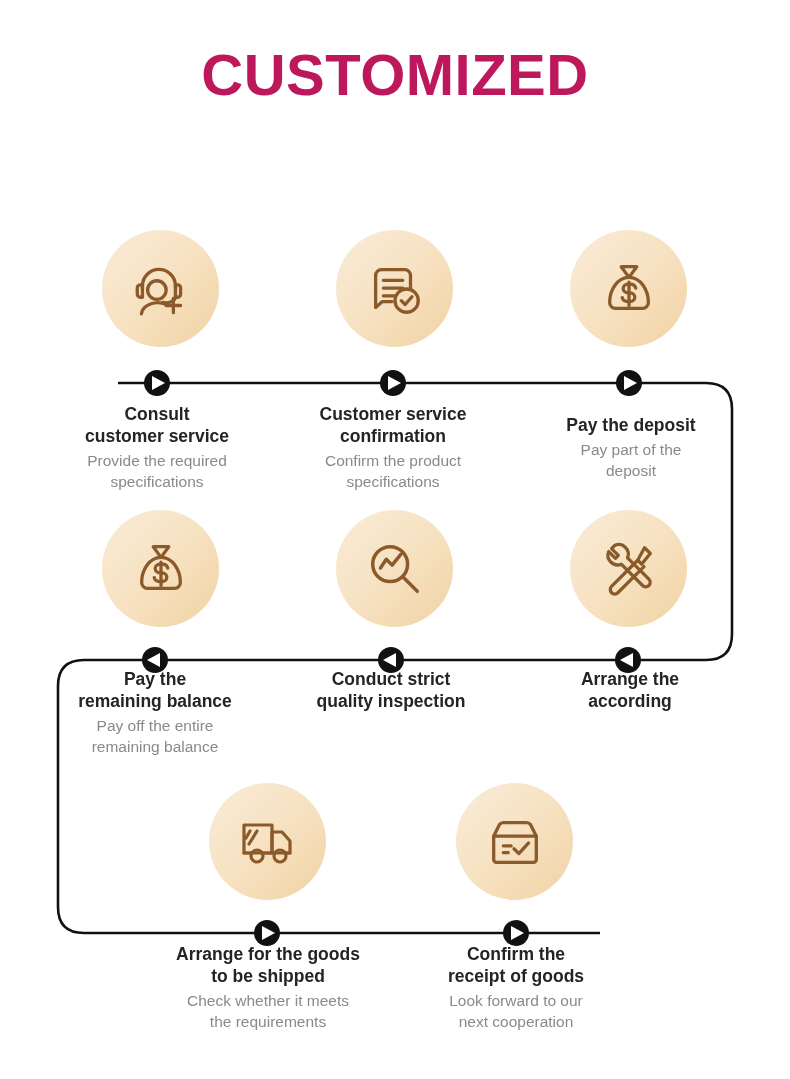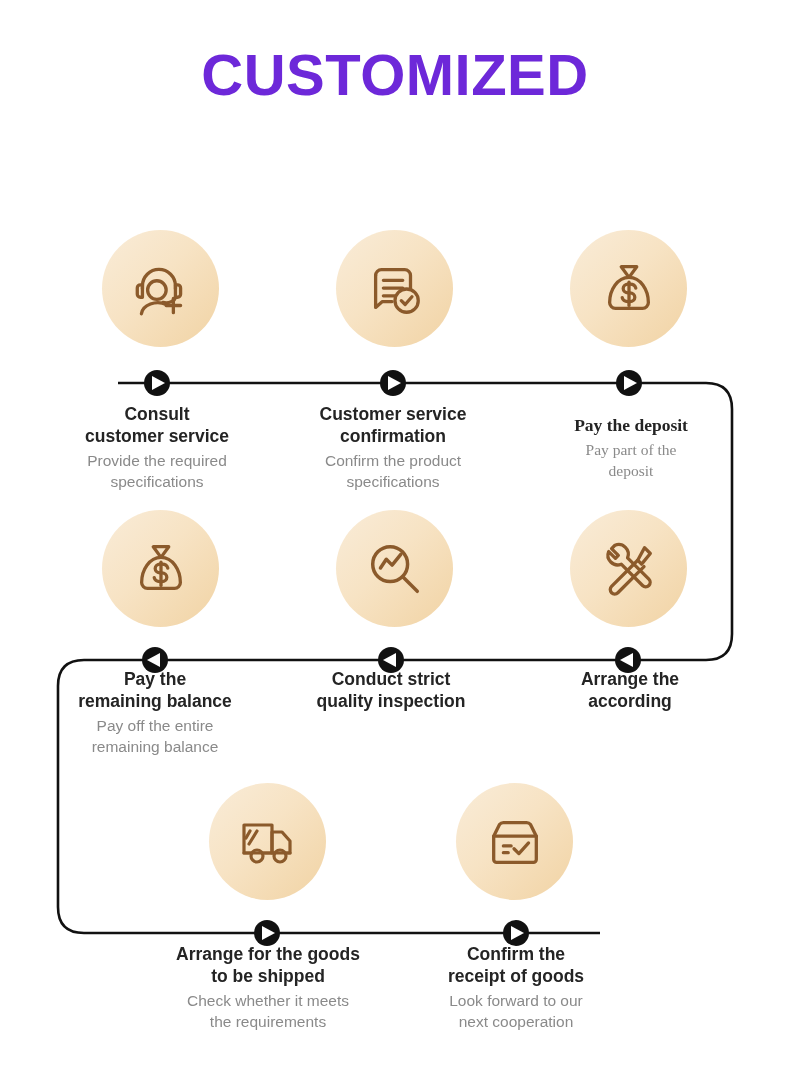--- a/index.html
+++ b/index.html
@@ -23,21 +23,21 @@
     left: 0;
     width: 790px;
     text-align: center;
   }
   .title-line {
     position: relative;
     display: inline-block;
     font-size: 58px;
     line-height: 58px;
     font-weight: bold;
-    color: #6d28d9;
+    color: #be185d;
     letter-spacing: 0.5px;
     padding: 0 6px;
   }
   .title-line .hl {
     position: absolute;
     left: 0;
     right: 0;
     bottom: -3px;
     height: 8px;
     background: #cfe0f5;
@@ -196,21 +196,21 @@
   <p class="step-title">
     <span>Customer service</span><br>
     <span>confirmation</span>
   </p>
   <p class="step-sub">
     <span>Confirm the product</span><br>
     <span>specifications</span>
   </p>
 </div>
 
-<div class="step" style="left:514px; top:414px; width:234px;font-family:Liberation Serif, serif;">
+<div class="step" style="left:514px; top:414px; width:234px;">
   <p class="step-title">
     <span>Pay the deposit</span>
   </p>
   <p class="step-sub">
     <span>Pay part of the</span><br>
     <span>deposit</span>
   </p>
 </div>
 
 <div class="icon-circle" style="left:102px; top:510px;">

